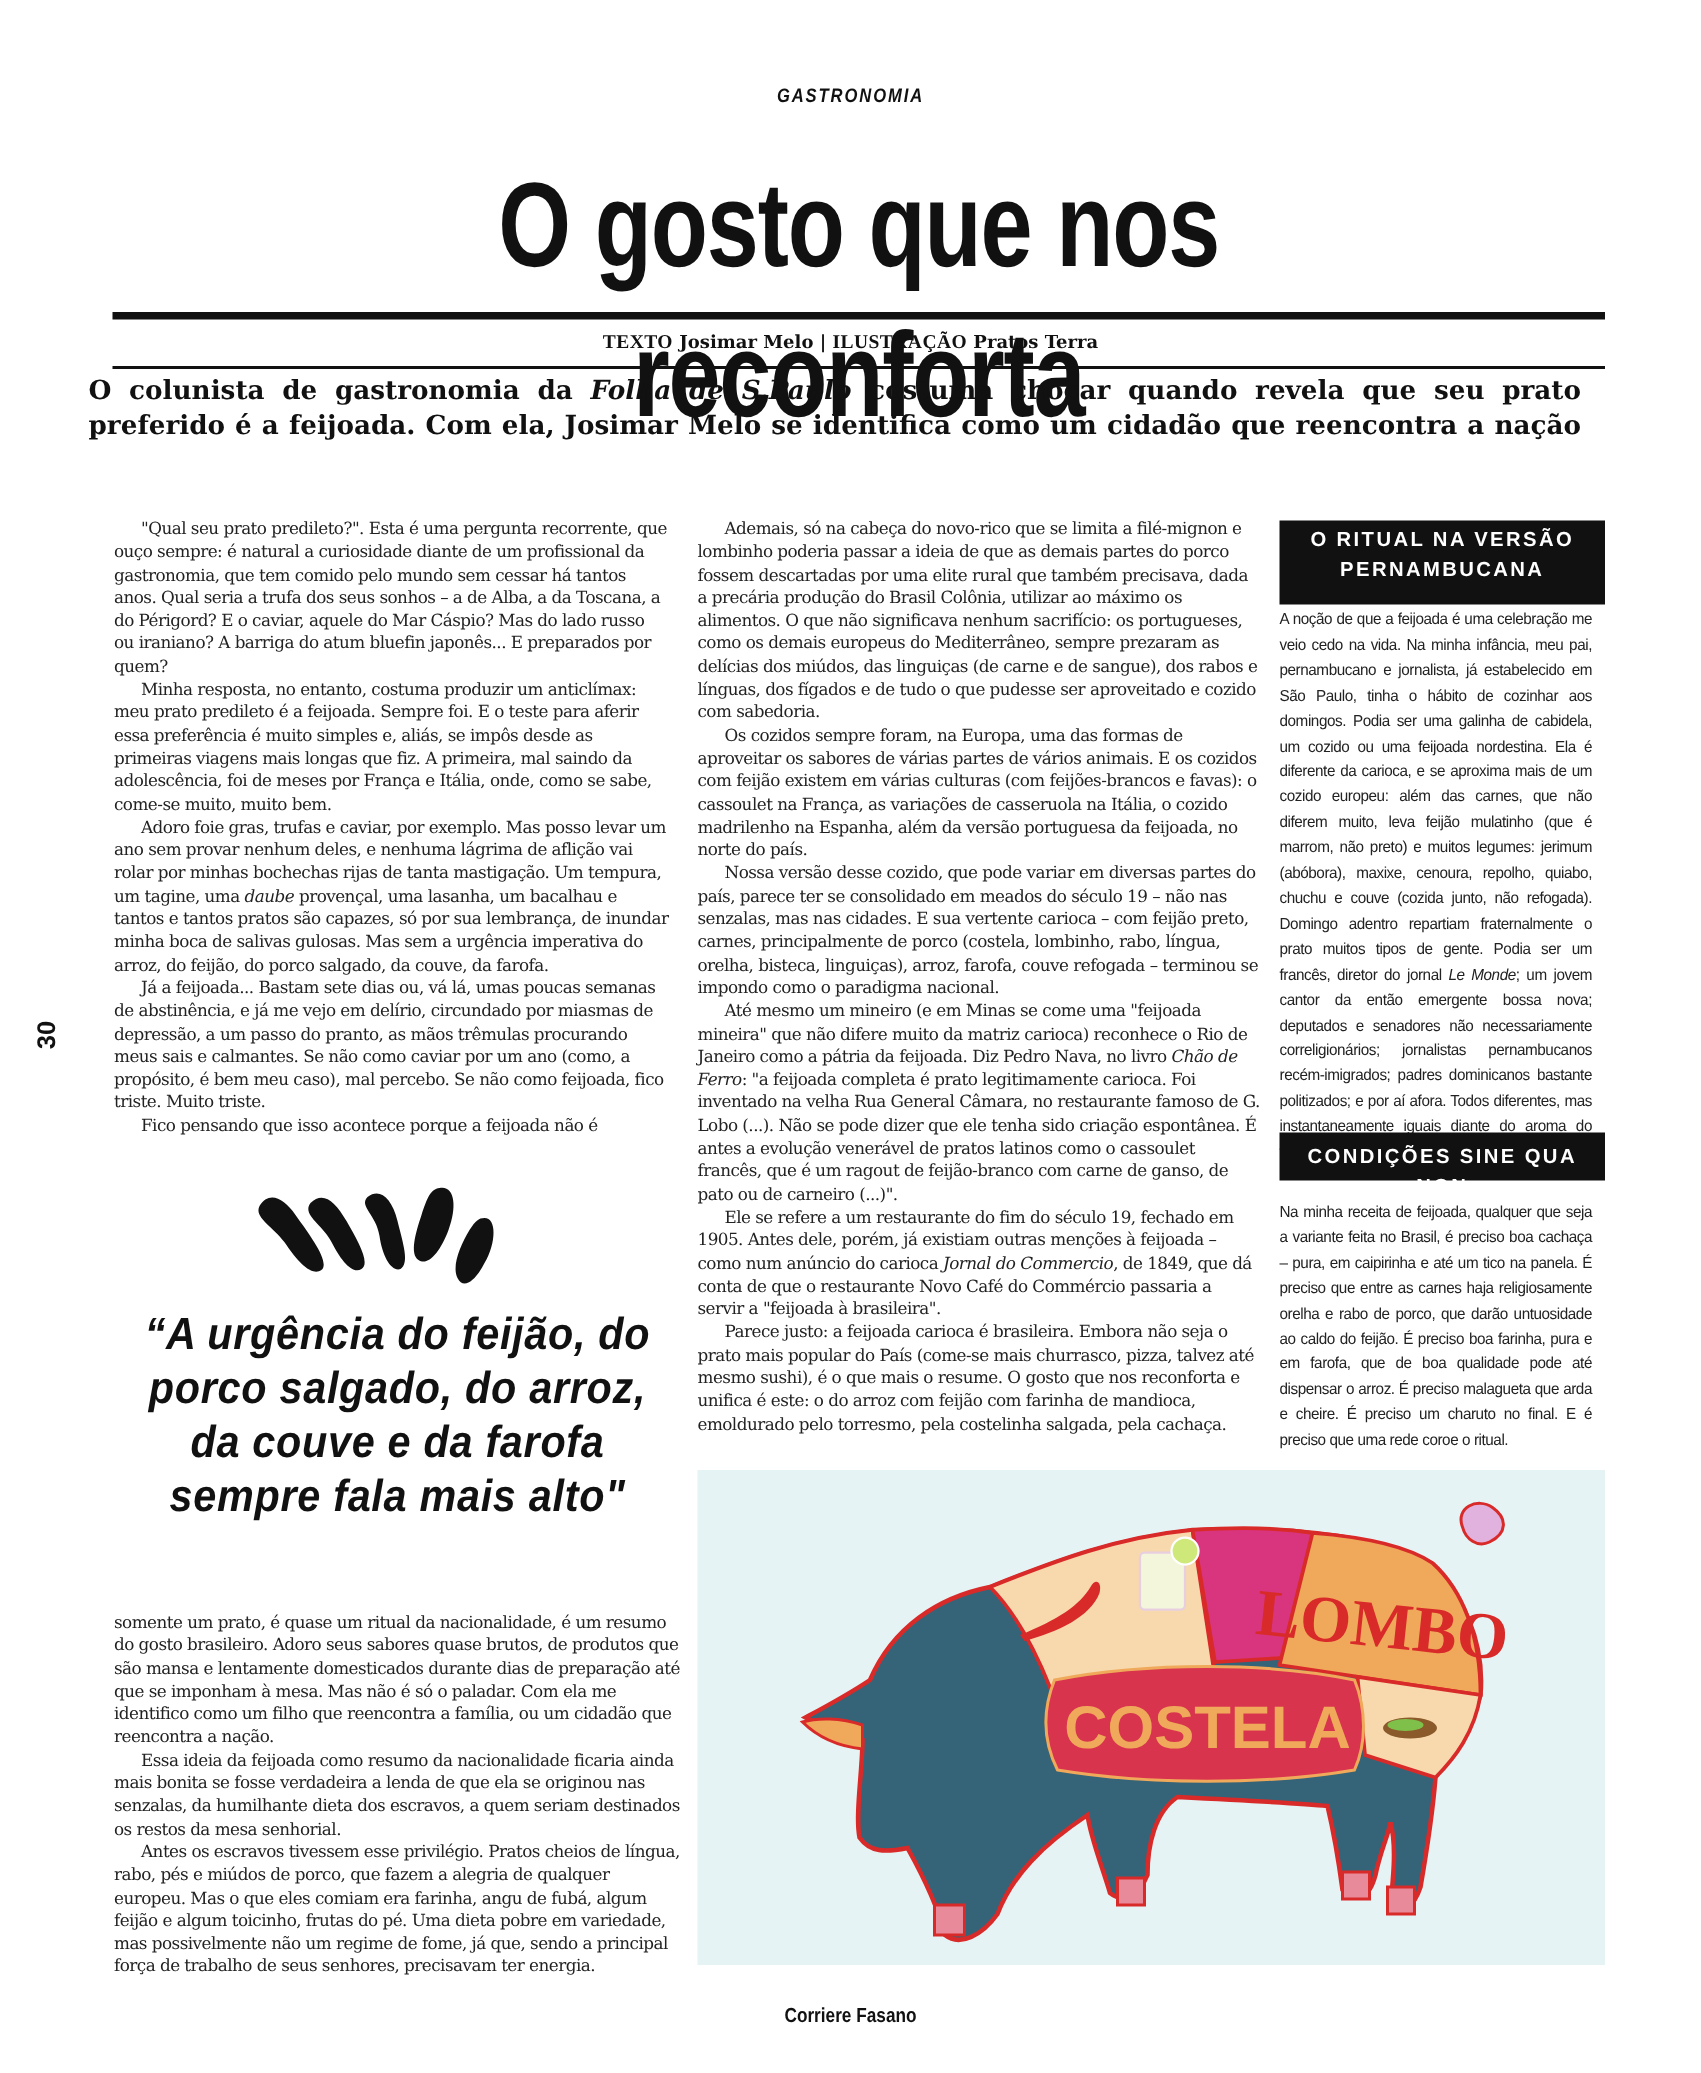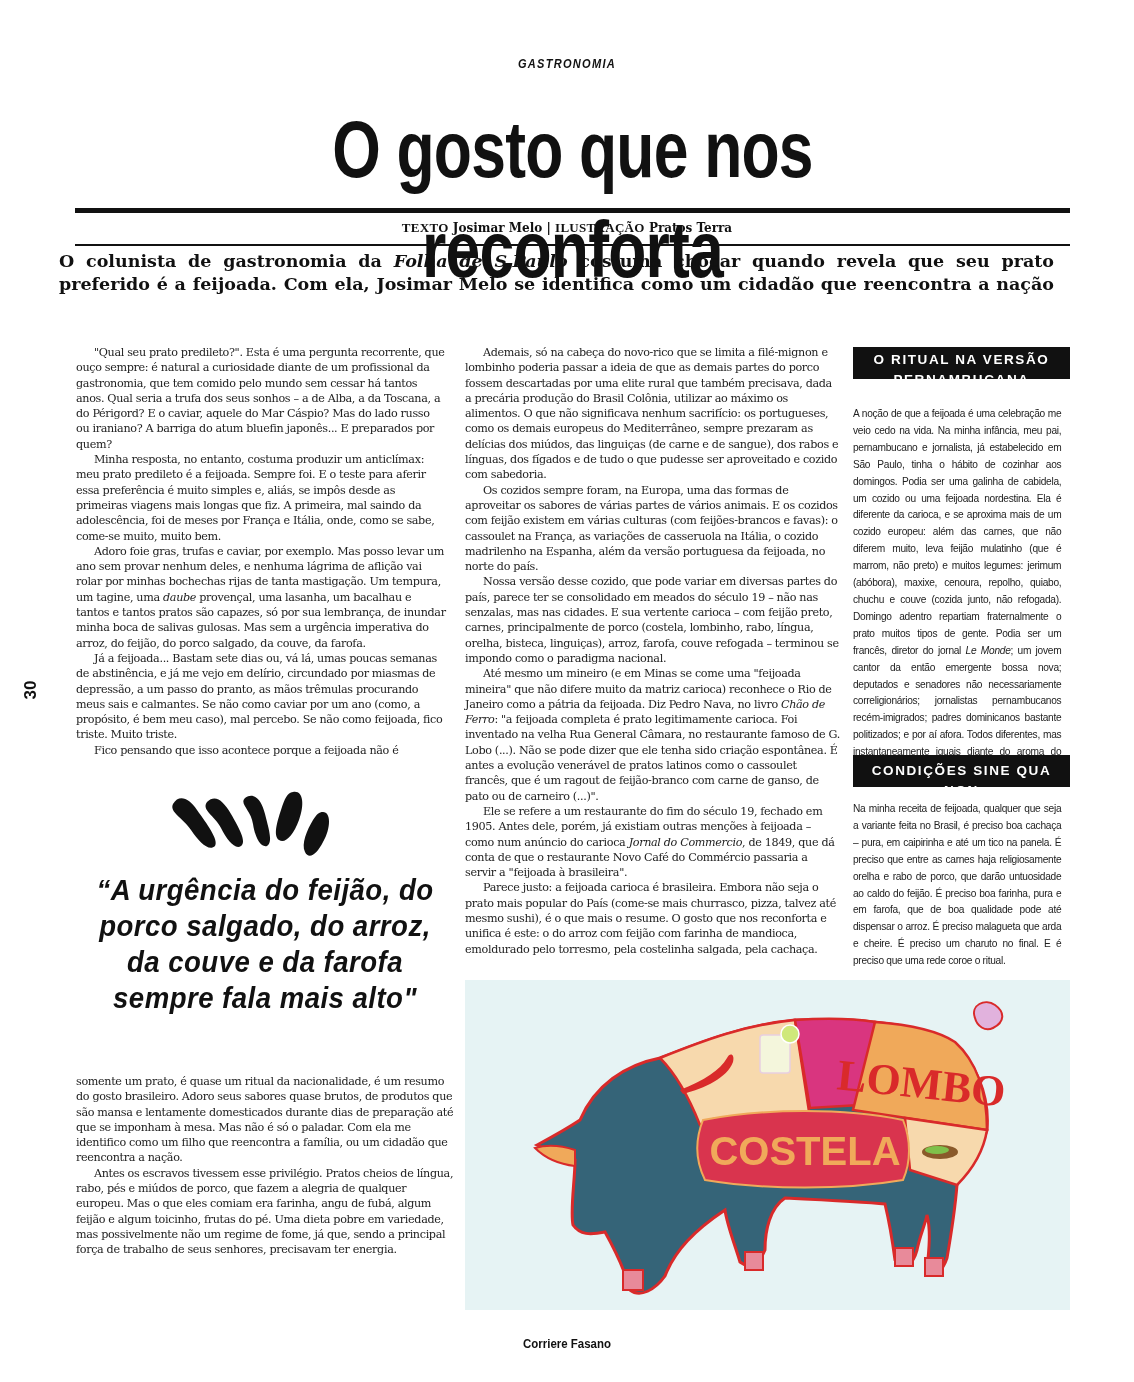--- a/index.html
+++ b/index.html
@@ -54,21 +54,21 @@
       font-family: "Liberation Sans", sans-serif; font-weight: bold; font-style: italic;
       font-size: 30px; line-height: 36px; letter-spacing: 0.5px; color: #111;
       transform: scaleX(0.92); transform-origin: center;
     }
 
     .box-title {
       position: absolute; left: 853px; width: 217px; background: #111; color: #fff;
       font-family: "Liberation Sans", sans-serif; font-weight: bold; text-align: center;
       font-size: 13.5px; letter-spacing: 1.6px; line-height: 20px; padding: 3px 0;
     }
-    .box-title.t1 { top: 347px; height: 32px; }
+    .box-title.t1 { top: 347px; height: 56px; }
     .box-title.t2 { top: 755px; height: 32px; padding-top: 6px; }
     .box-text {
       position: absolute; left: 853px; width: 217px;
       font-family: "Liberation Sans", sans-serif; font-size: 10.6px; line-height: 16.9px;
       text-align: justify; color: #222; letter-spacing: -0.3px;
       transform: scaleX(0.96); transform-origin: left top;
     }
     .box-text em { font-style: italic; }
     .box-text.b1 { top: 405px; }
     .box-text.b2 { top: 800px; }
@@ -116,20 +116,21 @@
   <path d="M42,12 C50,4 58,10 66,24 C74,38 82,52 76,56 C70,60 62,50 56,38 C50,26 36,20 42,12 Z" fill="#111"></path>
   <path d="M80,8 C88,2 96,8 100,24 C104,40 108,52 102,56 C96,58 90,48 88,34 C86,20 74,14 80,8 Z" fill="#111"></path>
   <path d="M128,2 C138,0 140,14 134,30 C128,46 120,54 114,50 C108,46 112,32 116,20 C120,8 122,3 128,2 Z" fill="#111"></path>
   <path d="M158,22 C166,22 166,38 158,52 C152,64 144,70 140,62 C136,54 142,40 148,30 C152,24 154,22 158,22 Z" fill="#111"></path>
 </svg>
 
 <div class="pullquote">“A urgência do feijão, do porco salgado, do arroz, da couve e da farofa sempre fala mais alto"</div>
 
 <div class="col col1b">
   <p class="noindent">somente um prato, é quase um ritual da nacionalidade, é um resumo do gosto brasileiro. Adoro seus sabores quase brutos, de produtos que são mansa e lentamente domesticados durante dias de preparação até que se imponham à mesa. Mas não é só o paladar. Com ela me identifico como um filho que reencontra a família, ou um cidadão que reencontra a nação.</p>
+  <p>Essa ideia da feijoada como resumo da nacionalidade ficaria ainda mais bonita se fosse verdadeira a lenda de que ela se originou nas senzalas, da humilhante dieta dos escravos, a quem seriam destinados os restos da mesa senhorial.</p>
   <p>Antes os escravos tivessem esse privilégio. Pratos cheios de língua, rabo, pés e miúdos de porco, que fazem a alegria de qualquer europeu. Mas o que eles comiam era farinha, angu de fubá, algum feijão e algum toicinho, frutas do pé. Uma dieta pobre em variedade, mas possivelmente não um regime de fome, já que, sendo a principal força de trabalho de seus senhores, precisavam ter energia.</p>
 </div>
 
 <div class="col col2">
   <p>Ademais, só na cabeça do novo-rico que se limita a filé-mignon e lombinho poderia passar a ideia de que as demais partes do porco fossem descartadas por uma elite rural que também precisava, dada a precária produção do Brasil Colônia, utilizar ao máximo os alimentos. O que não significava nenhum sacrifício: os portugueses, como os demais europeus do Mediterrâneo, sempre prezaram as delícias dos miúdos, das linguiças (de carne e de sangue), dos rabos e línguas, dos fígados e de tudo o que pudesse ser aproveitado e cozido com sabedoria.</p>
   <p>Os cozidos sempre foram, na Europa, uma das formas de aproveitar os sabores de várias partes de vários animais. E os cozidos com feijão existem em várias culturas (com feijões-brancos e favas): o cassoulet na França, as variações de casseruola na Itália, o cozido madrilenho na Espanha, além da versão portuguesa da feijoada, no norte do país.</p>
   <p>Nossa versão desse cozido, que pode variar em diversas partes do país, parece ter se consolidado em meados do século 19 – não nas senzalas, mas nas cidades. E sua vertente carioca – com feijão preto, carnes, principalmente de porco (costela, lombinho, rabo, língua, orelha, bisteca, linguiças), arroz, farofa, couve refogada – terminou se impondo como o paradigma nacional.</p>
   <p><span>Até mesmo um mineiro (e em Minas se come uma "feijoada mineira" que não difere muito da matriz carioca) reconhece o Rio de Janeiro como a pátria da feijoada. Diz Pedro Nava, no livro </span><em>Chão de Ferro</em><span>: "a feijoada completa é prato legitimamente carioca. Foi inventado na velha Rua General Câmara, no restaurante famoso de G. Lobo (...). Não se pode dizer que ele tenha sido criação espontânea. É antes a evolução venerável de pratos latinos como o cassoulet francês, que é um ragout de feijão-branco com carne de ganso, de pato ou de carneiro (...)".</span></p>
   <p><span>Ele se refere a um restaurante do fim do século 19, fechado em 1905. Antes dele, porém, já existiam outras menções à feijoada – como num anúncio do carioca </span><em>Jornal do Commercio</em><span>, de 1849, que dá conta de que o restaurante Novo Café do Commércio passaria a servir a "feijoada à brasileira".</span></p>
   <p>Parece justo: a feijoada carioca é brasileira. Embora não seja o prato mais popular do País (come-se mais churrasco, pizza, talvez até mesmo sushi), é o que mais o resume. O gosto que nos reconforta e unifica é este: o do arroz com feijão com farinha de mandioca, emoldurado pelo torresmo, pela costelinha salgada, pela cachaça.</p>

